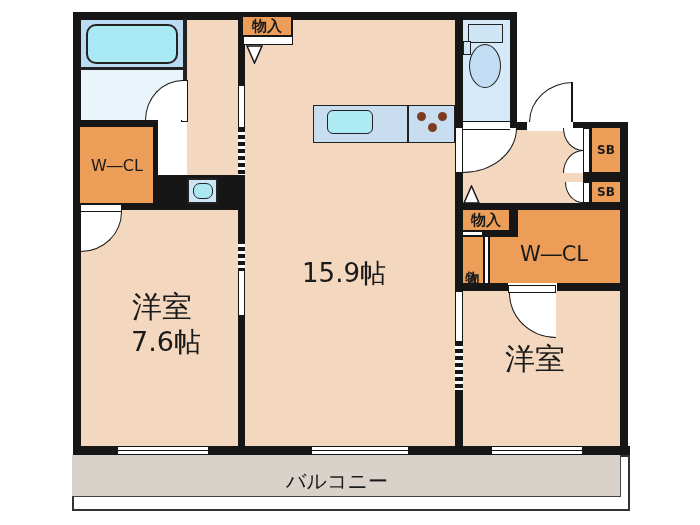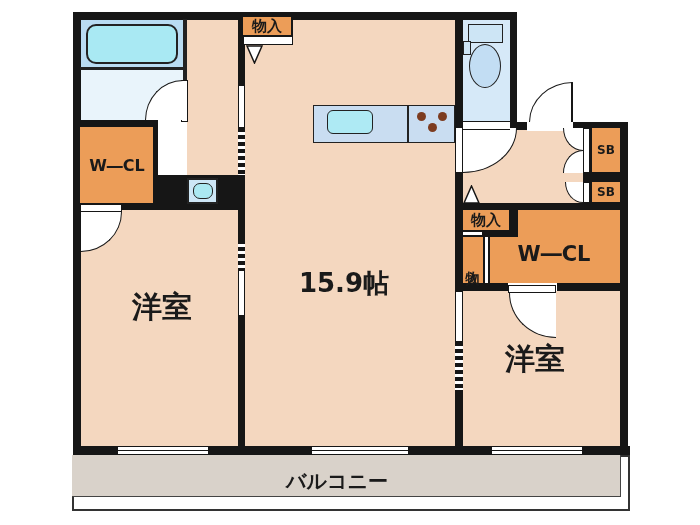--- a/index.html
+++ b/index.html
@@ -11,21 +11,21 @@
   .thinwall{background:#222222;}
   .orange{background:#ec9d58;border:2px solid #161616;}
   .white{background:#ffffff;}
   .doorleaf{background:#ffffff;border:1.5px solid #161616;}
   .hatch{background:repeating-linear-gradient(180deg,#161616 0 4px,#ffffff 4px 7px);}
   .arc{background:#ffffff;}
   .arc.tl{border-top-left-radius:100% 100%;border-top:1.6px solid #161616;border-left:1.6px solid #161616;}
   .arc.br{border-bottom-right-radius:100% 100%;border-bottom:1.6px solid #161616;border-right:1.6px solid #161616;}
   .arc.bl{border-bottom-left-radius:100% 100%;border-bottom:1.6px solid #161616;border-left:1.6px solid #161616;}
   .lbl{position:absolute;transform:translate(-50%,-50%);white-space:nowrap;
-       font-weight:700;color:#1a1a1a;line-height:1;}
+       font-weight:400;color:#1a1a1a;line-height:1;}
   .vlbl{writing-mode:vertical-rl;transform:translate(-50%,-50%);}
   .window{position:absolute;height:7px;top:447px;background:#ffffff;
           background-image:linear-gradient(to bottom,transparent 3px,#161616 3px,#161616 4px,transparent 4px);}
   .fix{position:absolute;box-sizing:border-box;border:1.6px solid #222222;}
 </style>
 </head>
 <body>
 
 <div class="plan">
 
@@ -125,22 +125,23 @@
   <div class="fix" style="left:469px;top:44px;width:32px;height:44px;background:#c2ddf3;border-radius:50%;"></div>
   <div class="fix" style="left:187px;top:178px;width:31px;height:26px;background:#cde6f6;border-width:2px;"></div>
   <div class="fix" style="left:193px;top:183px;width:20px;height:16px;background:#abe8f2;border-radius:7px;"></div>
   <div class="fix" style="left:313px;top:105px;width:142px;height:38px;background:#c9ddf1;"></div>
   <div class="abs" style="left:407px;top:105px;width:1.6px;height:38px;background:#222222;"></div>
   <div class="fix" style="left:327px;top:110px;width:46px;height:24px;background:#aeeaf4;border-radius:6px;"></div>
   <div class="abs" style="left:417px;top:112px;width:9px;height:9px;background:#7c3c20;border-radius:50%;"></div>
   <div class="abs" style="left:438px;top:112px;width:9px;height:9px;background:#7c3c20;border-radius:50%;"></div>
   <div class="abs" style="left:428px;top:123px;width:9px;height:9px;background:#7c3c20;border-radius:50%;"></div>
 
-  <div class="lbl" style="left:344px;top:273px;font-size:26px;margin-top:10px;">15.9帖</div>
+  <div class="lbl" style="left:344px;top:273px;font-size:26px;">15.9帖</div>
   <div class="lbl" style="left:162px;top:307px;font-size:30px;">洋室</div>
+  <div class="lbl" style="left:166px;top:341px;font-size:27px;">7.6帖</div>
   <div class="lbl" style="left:535px;top:359px;font-size:30px;">洋室</div>
   <div class="lbl" style="left:117px;top:166px;font-size:16px;">W―CL</div>
   <div class="lbl" style="left:554px;top:254px;font-size:21px;">W―CL</div>
   <div class="lbl" style="left:267px;top:26px;font-size:15px;font-weight:700;">物入</div>
   <div class="lbl" style="left:486px;top:220px;font-size:15px;font-weight:700;">物入</div>
   <div class="lbl vlbl" style="left:473px;top:260px;font-size:14px;font-weight:700;">物入</div>
   <div class="lbl" style="left:606px;top:150px;font-size:12px;font-weight:700;">SB</div>
   <div class="lbl" style="left:606px;top:192px;font-size:12px;font-weight:700;">SB</div>
 
 </div>

